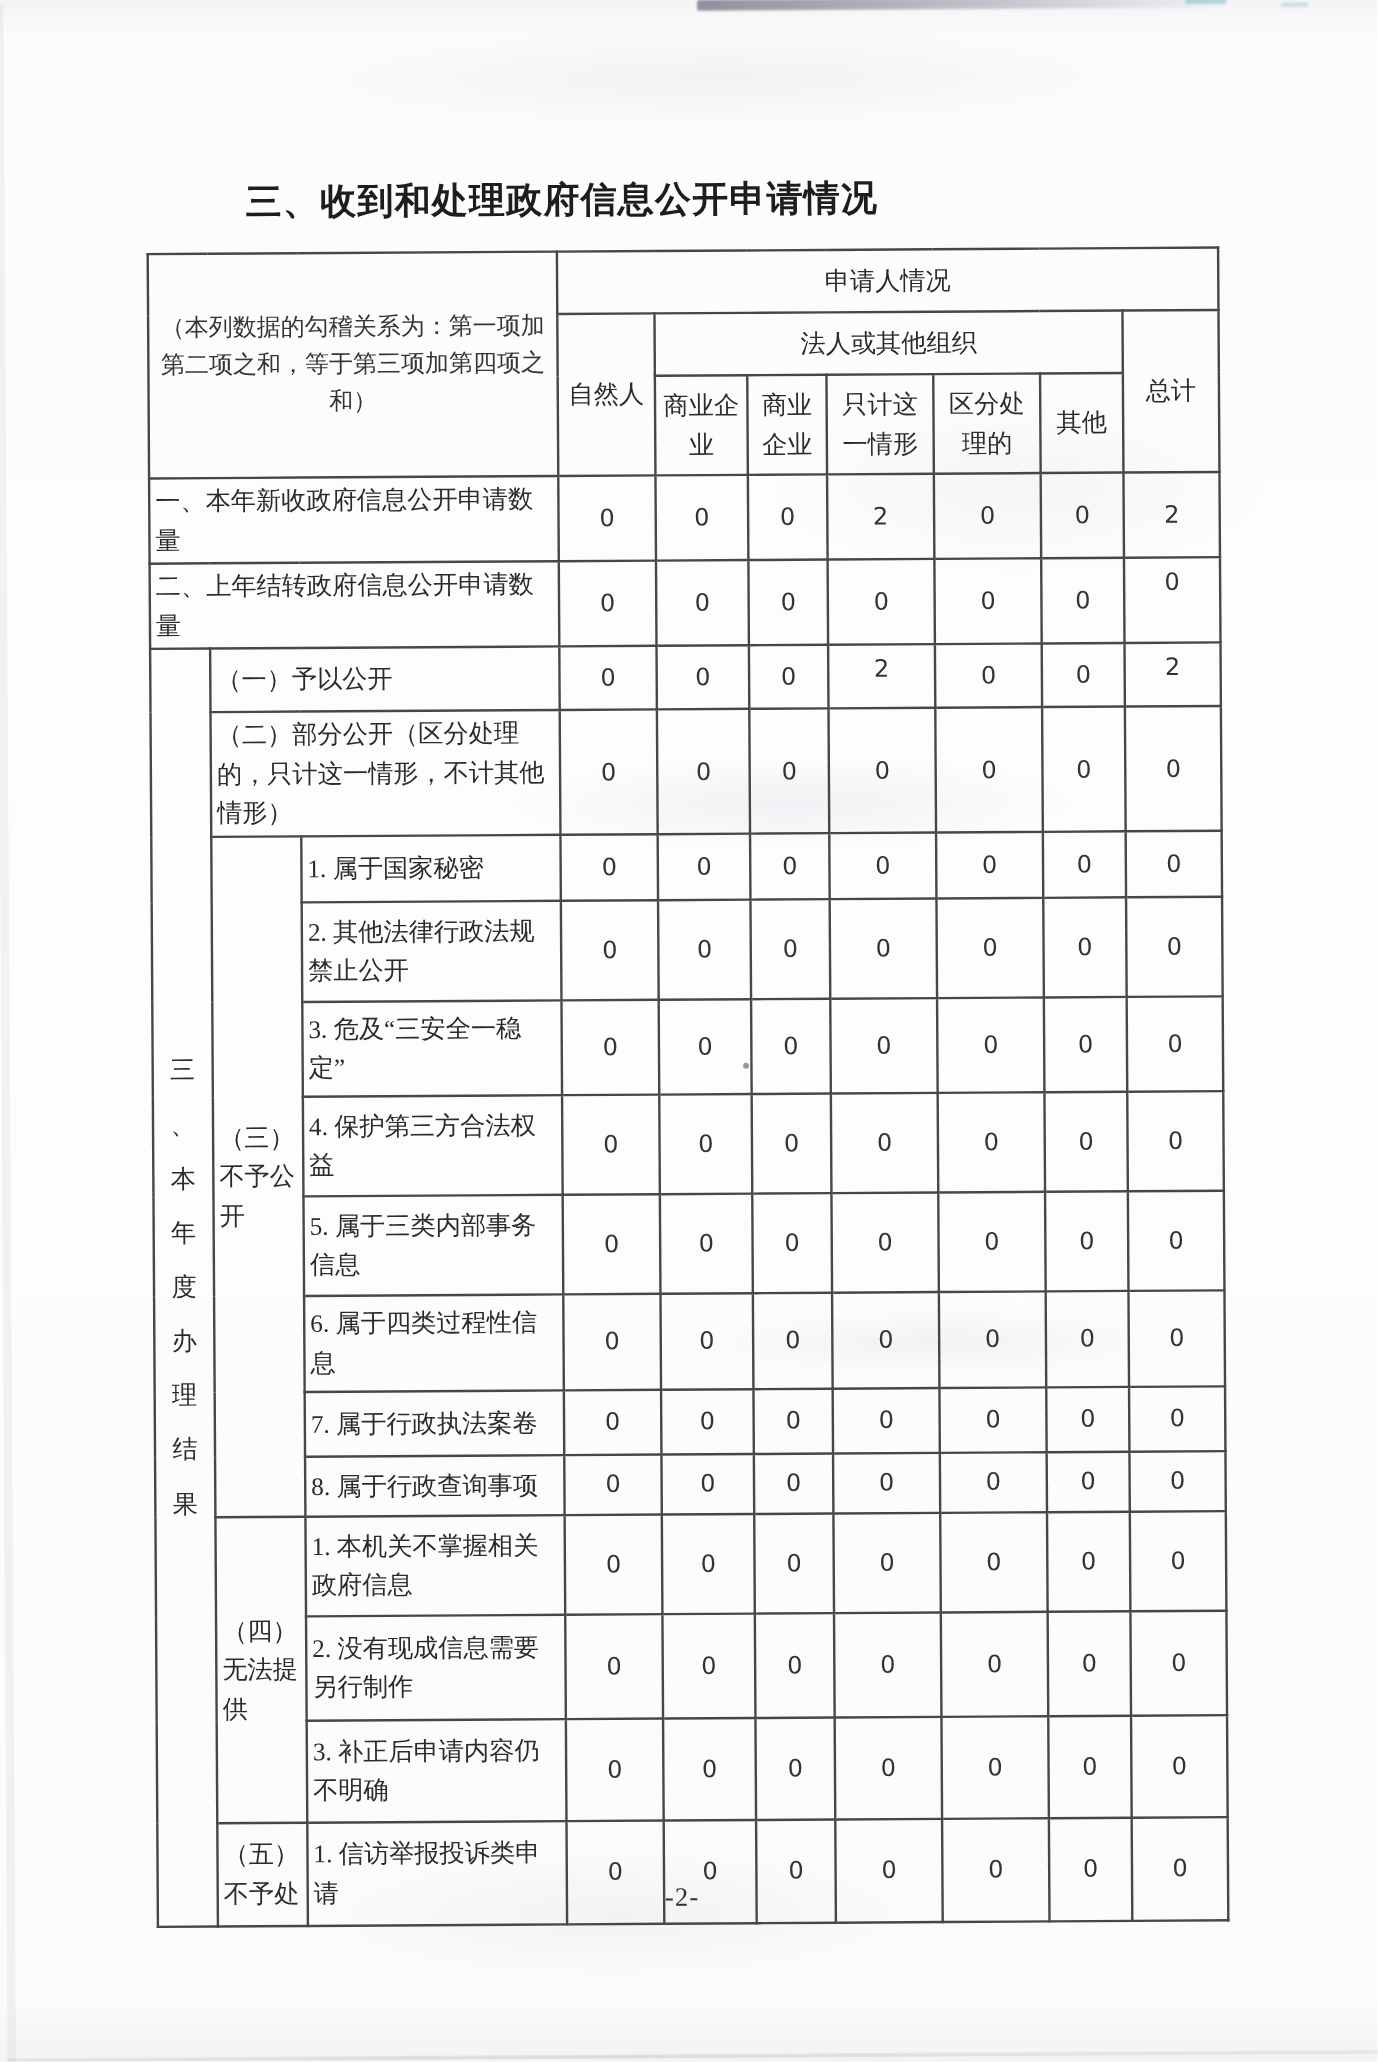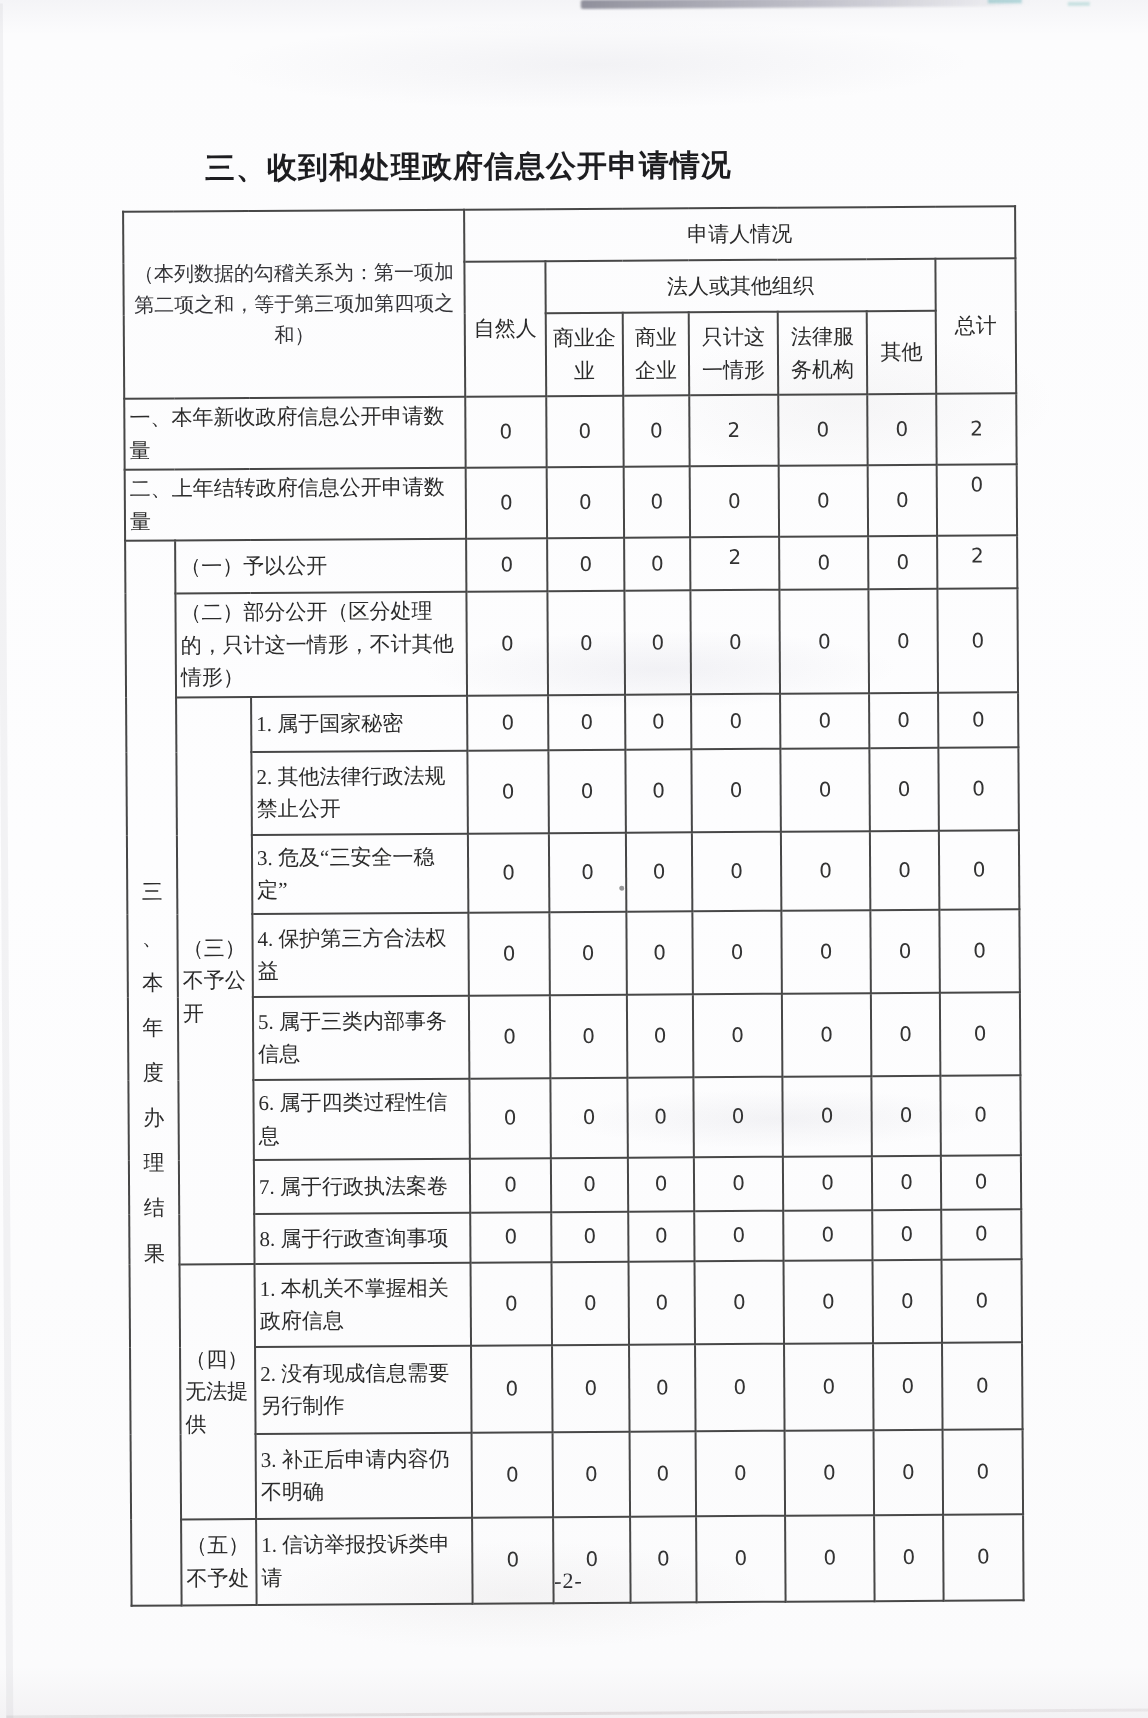--- a/index.html
+++ b/index.html
@@ -120,21 +120,21 @@
       </tr>
       <tr class="r2">
         <td class="ch" rowspan="2">自然人</td>
         <td class="ch" colspan="5">法人或其他组织</td>
         <td class="ch" rowspan="2">总计</td>
       </tr>
       <tr class="r3">
         <td class="ch">商业企业</td>
         <td class="ch">商业企业</td>
         <td class="ch">只计这一情形</td>
-        <td class="ch">法律服务机构</td>
+        <td class="ch">区分处理的</td>
         <td class="ch">其他</td>
       </tr>
 
       <tr class="r4">
         <td class="rl" colspan="3">一、本年新收政府信息公开申请数量</td>
         <td class="v">0</td>
         <td class="v">0</td>
         <td class="v">0</td>
         <td class="v">2</td>
         <td class="v">0</td>

